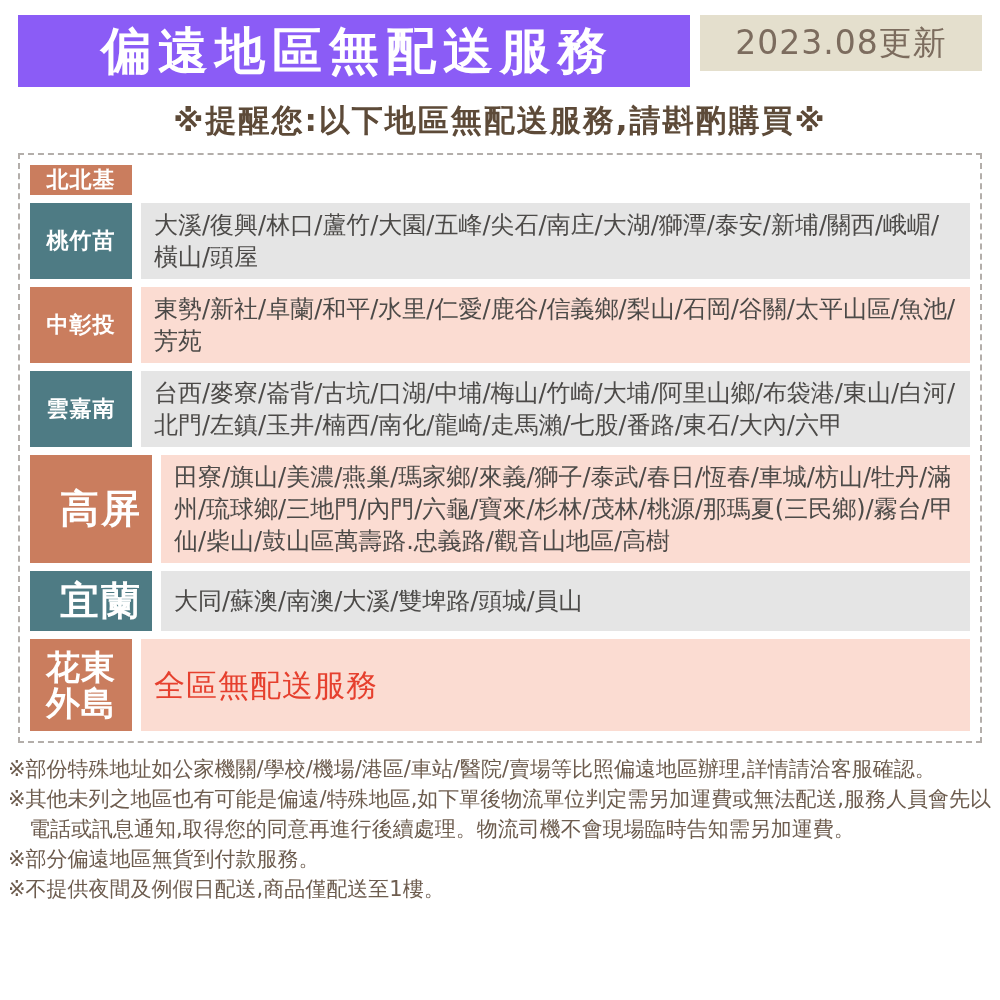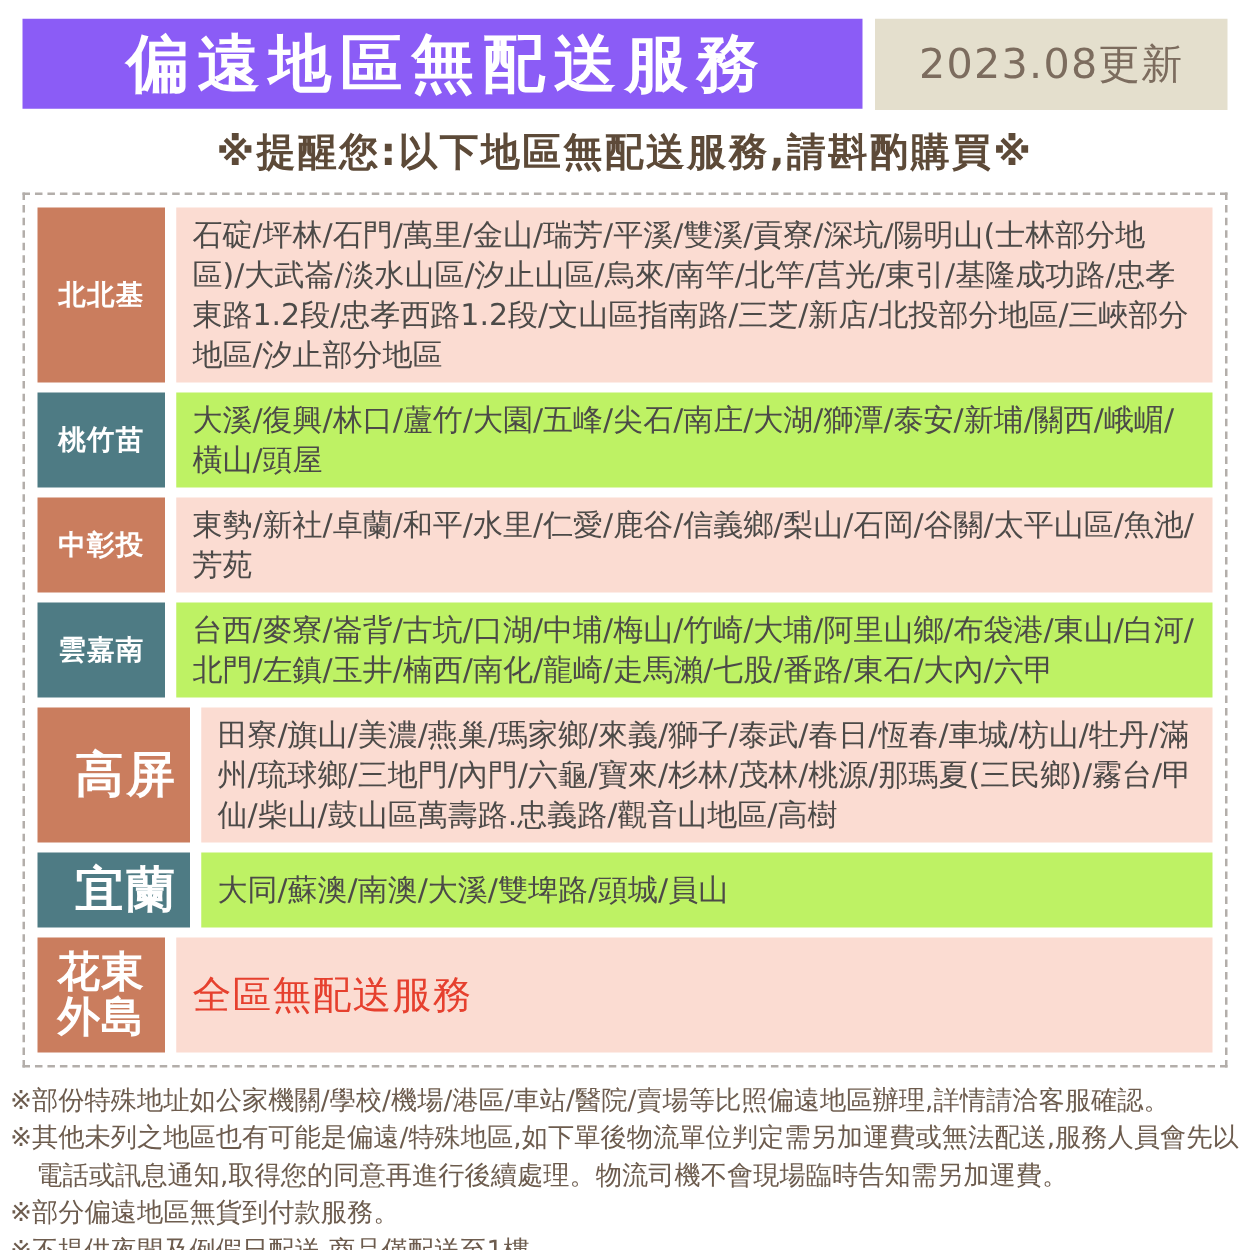--- a/index.html
+++ b/index.html
@@ -11,21 +11,21 @@
   .page{width:1000px;height:1000px;position:relative;}
 
   
   .header-row{display:flex;gap:10px;margin:15px 18px 0 18px;}
   .title-bar{
     flex:1;height:72px;background:#8b5cf6;color:#ffffff;
     display:flex;align-items:center;justify-content:center;
     font-size:50px;font-weight:bold;letter-spacing:7px;text-indent:7px;
   }
   .update-box{
-    width:282px;height:73px;background:#e4dfcd;color:#7c6c5e;
+    width:282px;height:56px;background:#e4dfcd;color:#7c6c5e;
     display:flex;align-items:center;justify-content:center;
     font-size:33px;font-weight:400;letter-spacing:1px;
   }
 
   
   .subtitle{
     text-align:center;margin:13px 0 11px 0;
     font-size:31px;font-weight:bold;color:#5d4a38;letter-spacing:2px;
   }
 
@@ -42,21 +42,21 @@
   }
   .region-label.large{font-size:39px;letter-spacing:2px;padding-left:20px;}
   .region-label.two-line{font-size:34px;line-height:36px;letter-spacing:1px;}
   .salmon{background:#ca7d5e;}
   .teal{background:#4e7b84;}
   .content{
     flex:1;display:flex;align-items:center;
     padding:6px 13px;font-size:24px;line-height:32px;color:#4c4a48;
   }
   .pink{background:#fbdcd2;}
-  .mint{background:#bef264;}
+  .mint{background:#e5e5e5;}
   .row:nth-child(6) .content{min-height:48px;}
   .row:nth-child(7) .content{min-height:80px;}
   .highlight-text{color:#e6402e;font-size:31px;font-weight:500;letter-spacing:1px;}
 
   
   .footnotes{margin:11px 8px 0 8px;color:#6d5c4e;font-size:21px;line-height:30px;}
   .footnotes p{margin:0;padding-left:21px;text-indent:-21px;}
 </style>
 </head>
 <body>
@@ -67,21 +67,20 @@
     <div class="title-bar">偏遠地區無配送服務</div>
     <div class="update-box">2023.08更新</div>
   </div>
 
   <div class="subtitle">※提醒您:以下地區無配送服務,請斟酌購買※</div>
 
   <div class="table">
 
     <div class="row">
       <div class="region-label salmon">北北基</div>
-      <div class="content pink">石碇/坪林/石門/萬里/金山/瑞芳/平溪/雙溪/貢寮/深坑/陽明山(士林部分地區)/大武崙/淡水山區/汐止山區/烏來/南竿/北竿/莒光/東引/基隆成功路/忠孝東路1.2段/忠孝西路1.2段/文山區指南路/三芝/新店/北投部分地區/三峽部分地區/汐止部分地區</div>
     </div>
 
     <div class="row">
       <div class="region-label teal">桃竹苗</div>
       <div class="content mint">大溪/復興/林口/蘆竹/大園/五峰/尖石/南庄/大湖/獅潭/泰安/新埔/關西/峨嵋/橫山/頭屋</div>
     </div>
 
     <div class="row">
       <div class="region-label salmon">中彰投</div>
       <div class="content pink">東勢/新社/卓蘭/和平/水里/仁愛/鹿谷/信義鄉/梨山/石岡/谷關/太平山區/魚池/芳苑</div>

